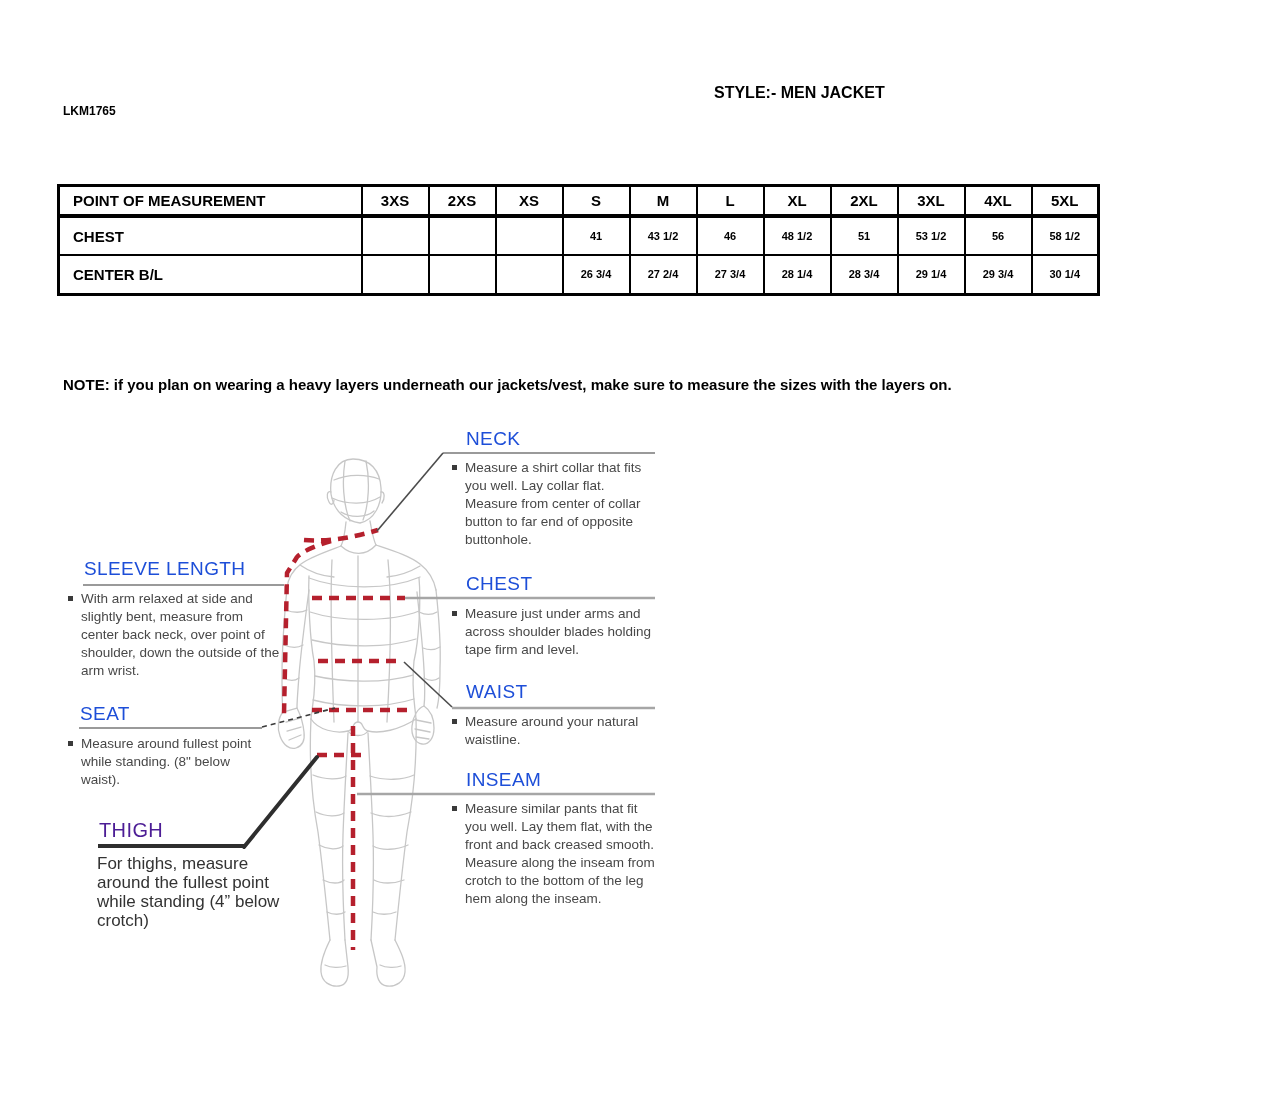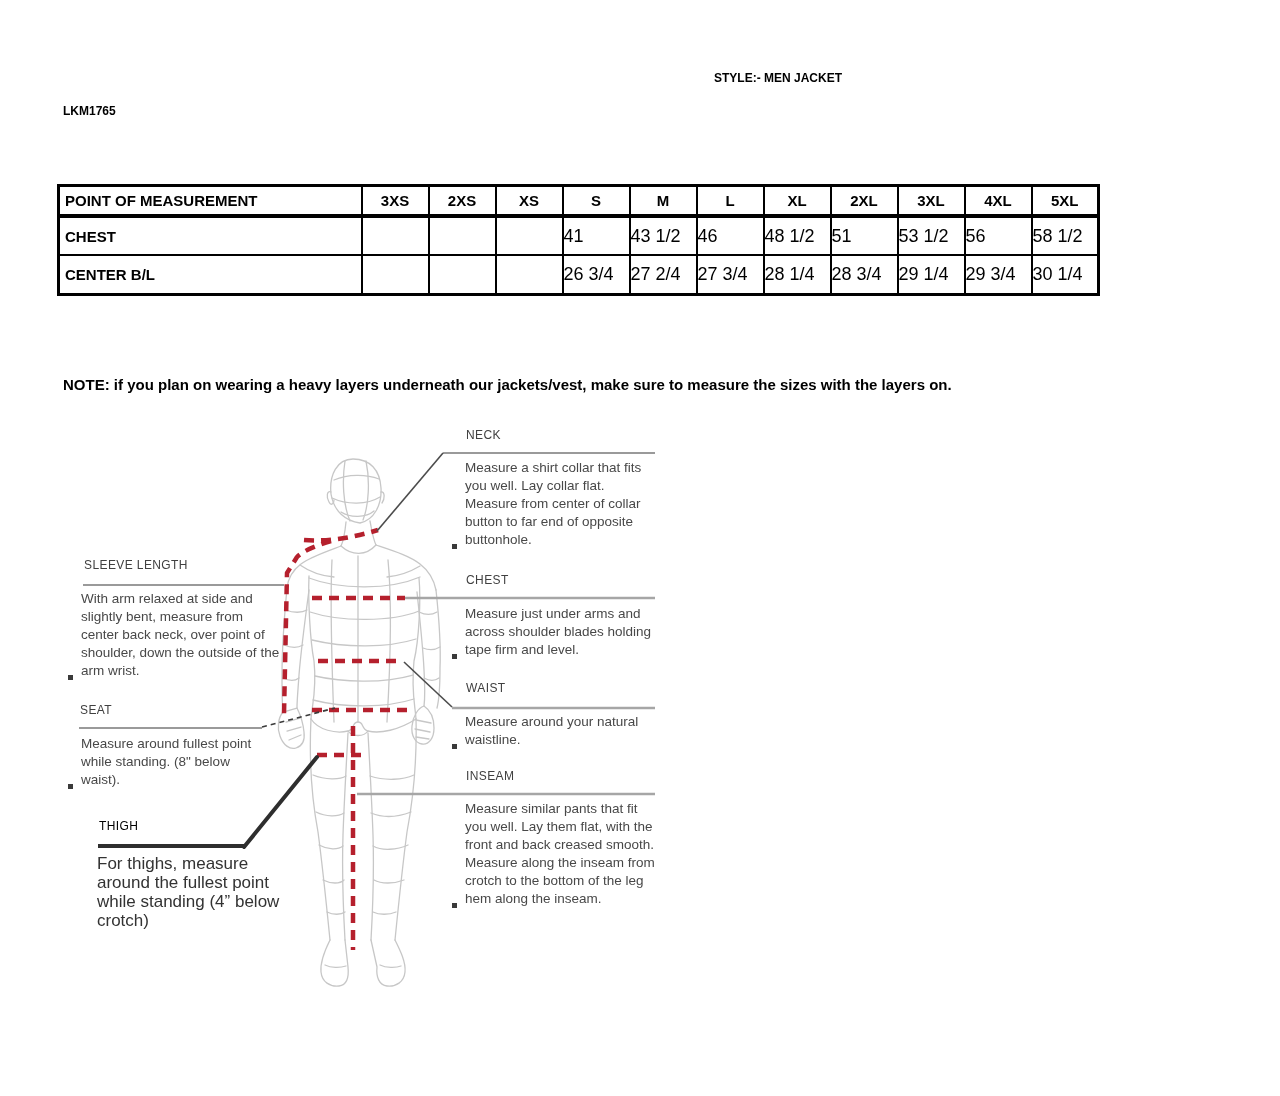--- a/index.html
+++ b/index.html
@@ -1,44 +1,44 @@
 <!DOCTYPE html>
 <html><head>
 <meta charset="utf-8">
 <style>
   html,body{margin:0;padding:0;background:#ffffff;}
   .page{
     position:relative;width:1280px;height:1096px;background:#ffffff;overflow:hidden;
     font-family:"Liberation Sans","DejaVu Sans",sans-serif;color:#000;
   }
-  .doc-title{position:absolute;left:714px;top:71px;font-size:12px;font-weight:700;white-space:nowrap;}
+  .doc-title{position:absolute;left:714px;top:84px;font-size:16px;font-weight:700;white-space:nowrap;}
   .model-code{position:absolute;left:63px;top:104px;font-size:12px;font-weight:700;white-space:nowrap;}
 
   table.size-table{
     position:absolute;left:57px;top:184px;width:1040px;
     border-collapse:collapse;table-layout:fixed;border:3px solid #000;
   }
   .size-table th,.size-table td{border:2px solid #000;padding:0;overflow:hidden;}
   .size-table thead th{height:27px;font-size:15px;font-weight:700;border-bottom:4px solid #000;}
-  .size-table thead th.rowlabel,.size-table tbody th.rowlabel{text-align:left;padding-left:5px;}
+  .size-table thead th.rowlabel,.size-table tbody th.rowlabel{text-align:left;padding-left:13px;}
   .size-table tbody th{font-size:15px;font-weight:700;}
   .size-table tbody tr{height:39px;}
-  .size-table td{font-size:18px;font-weight:400;}
+  .size-table td{font-size:11px;font-weight:700;text-align:center;}
 
   .note{position:absolute;left:63px;top:376px;font-size:15px;font-weight:700;white-space:nowrap;}
 
   .diagram{position:absolute;left:0;top:420px;width:720px;height:600px;}
   .diagram svg{position:absolute;left:0;top:0;}
 
   .guide-label{
-    position:absolute;font-size:12px;font-weight:400;color:#404040;
+    position:absolute;font-size:19px;font-weight:400;color:#1d4ed8;
     letter-spacing:.4px;white-space:nowrap;
   }
   .guide-desc{
-    position:absolute;display:flex;align-items:flex-end;gap:8px;
+    position:absolute;display:flex;align-items:flex-start;gap:8px;
     font-size:13.5px;line-height:18px;color:#484848;
   }
   .guide-desc p{margin:0;}
   .bullet{width:5px;height:5px;background:#3a3a3a;margin-top:6px;flex:0 0 auto;}
   .thigh-desc{font-size:17px;line-height:19px;color:#333;}
 </style>
 </head>
 <body>
 
 <div class="page">
@@ -209,21 +209,21 @@
         <path d="M 244 847 L 317 757" stroke="#2e2e2e" stroke-width="4" stroke-linecap="round"></path>
       </g>
     </svg>
 
     <div class="guide-label" style="left:466px;top:8px">NECK</div>
     <div class="guide-label" style="left:466px;top:153px">CHEST</div>
     <div class="guide-label" style="left:466px;top:261px">WAIST</div>
     <div class="guide-label" style="left:466px;top:349px">INSEAM</div>
     <div class="guide-label" style="left:84px;top:138px">SLEEVE LENGTH</div>
     <div class="guide-label" style="left:80px;top:283px">SEAT</div>
-    <div class="guide-label" style="left:99px;top:399px;font-size:12px;color:#000000">THIGH</div>
+    <div class="guide-label" style="left:99px;top:399px;font-size:20px;color:#4c1d95">THIGH</div>
 
     <div class="guide-desc" style="left:452px;top:39px;width:200px">
       <span class="bullet"></span>
       <p>Measure a shirt collar that fits you well. Lay collar flat. Measure from center of collar button to far end of opposite buttonhole.</p>
     </div>
     <div class="guide-desc" style="left:452px;top:185px;width:210px">
       <span class="bullet"></span>
       <p>Measure just under arms and across shoulder blades holding tape firm and level.</p>
     </div>
     <div class="guide-desc" style="left:452px;top:293px;width:200px">

